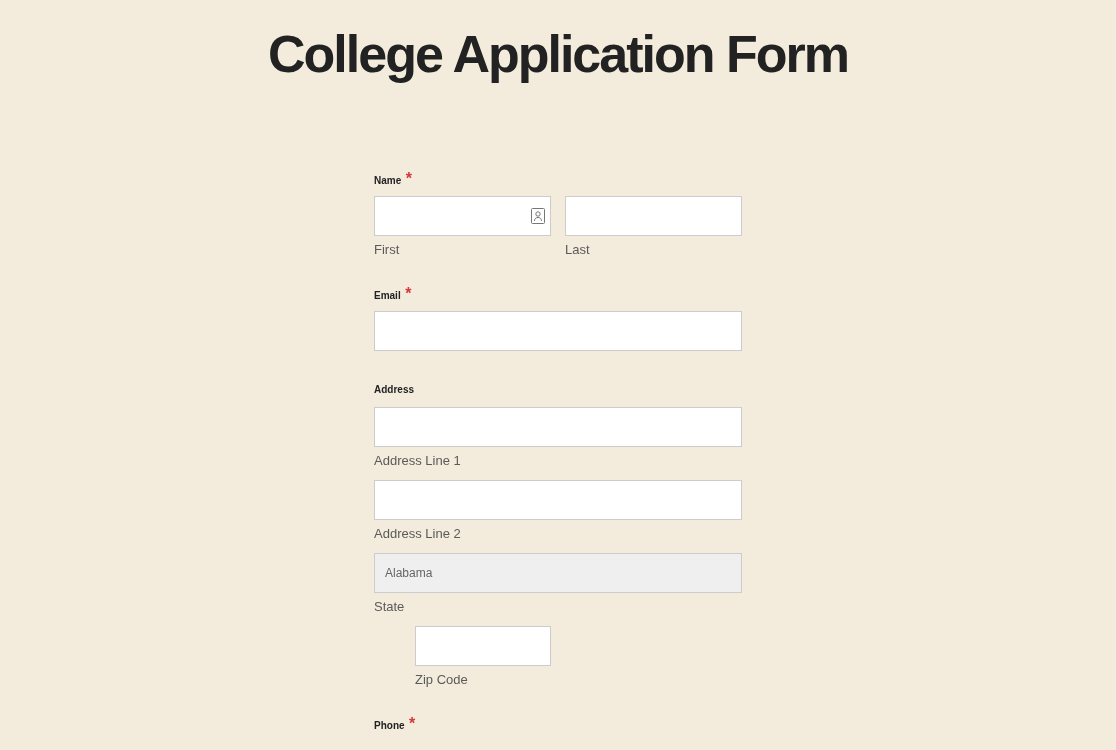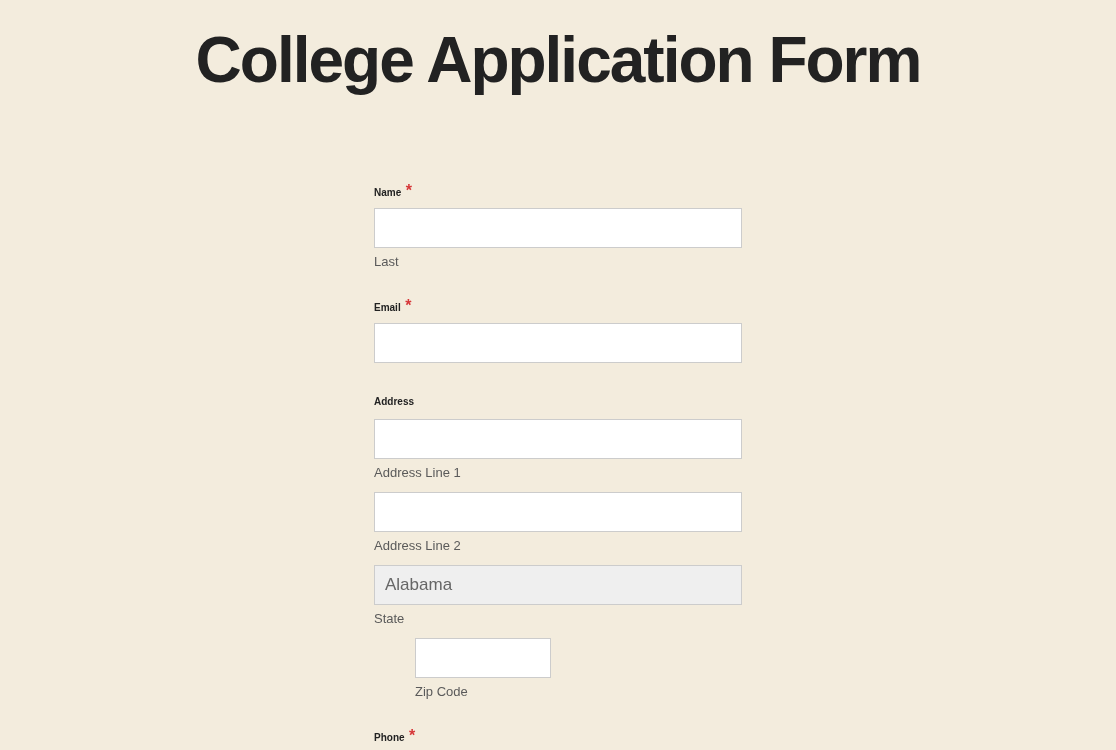--- a/index.html
+++ b/index.html
@@ -8,21 +8,21 @@
       padding: 0;
     }
     body {
       background-color: #f3ecdd;
       font-family: -apple-system, BlinkMacSystemFont, "Segoe UI", Helvetica, Arial, sans-serif;
       width: 1116px;
       height: 750px;
       overflow: hidden;
     }
     .page-title {
-      font-size: 64px;
+      font-size: 52px;
       font-weight: 800;
       color: #222222;
       text-align: center;
       margin-top: 28px;
       letter-spacing: -2px;
       line-height: 1;
     }
     .form-container {
       width: 368px;
       margin: 90px auto 0 auto;
@@ -92,21 +92,21 @@
     .select-wrap {
       position: relative;
       width: 100%;
     }
     .select-box {
       width: 100%;
       height: 40px;
       border: 1px solid #cccccc;
       background-color: #efefef;
       padding: 0 10px;
-      font-size: 17px;
+      font-size: 12px;
       color: #666666;
       display: flex;
       align-items: center;
       cursor: pointer;
     }
     .address-block .input-full:last-of-type {
       margin-bottom: 0;
     }
     .addr-row-2col {
       display: flex;
@@ -123,20 +123,33 @@
 <h1 class="page-title">College Application Form</h1>
 
 <div class="form-container">
 
   <div class="form-group">
     <div>
       <span class="field-label">Name</span>
       <span class="required-asterisk">*</span>
     </div>
     <div class="input-row">
+      <div class="input-col">
+        <div class="first-input-wrap">
+          <input type="text" value="" style="">
+          <span class="autofill-icon">
+            <svg viewBox="0 0 14 16" width="14" height="16">
+              <rect x="0.5" y="0.5" width="13" height="15" rx="1" fill="none" stroke="#777" stroke-width="1"></rect>
+              <circle cx="7" cy="6" r="2.2" fill="none" stroke="#777" stroke-width="1"></circle>
+              <path d="M3.5 13 C3.5 10.5 5 9.5 7 9.5 C9 9.5 10.5 10.5 10.5 13" fill="none" stroke="#777" stroke-width="1"></path>
+            </svg>
+          </span>
+        </div>
+        <span class="sublabel">First</span>
+      </div>
       <div class="input-col">
         <input type="text" value="" style="">
         <span class="sublabel">Last</span>
       </div>
     </div>
   </div>
 
   <div class="form-group">
     <div>
       <span class="field-label">Email</span>

